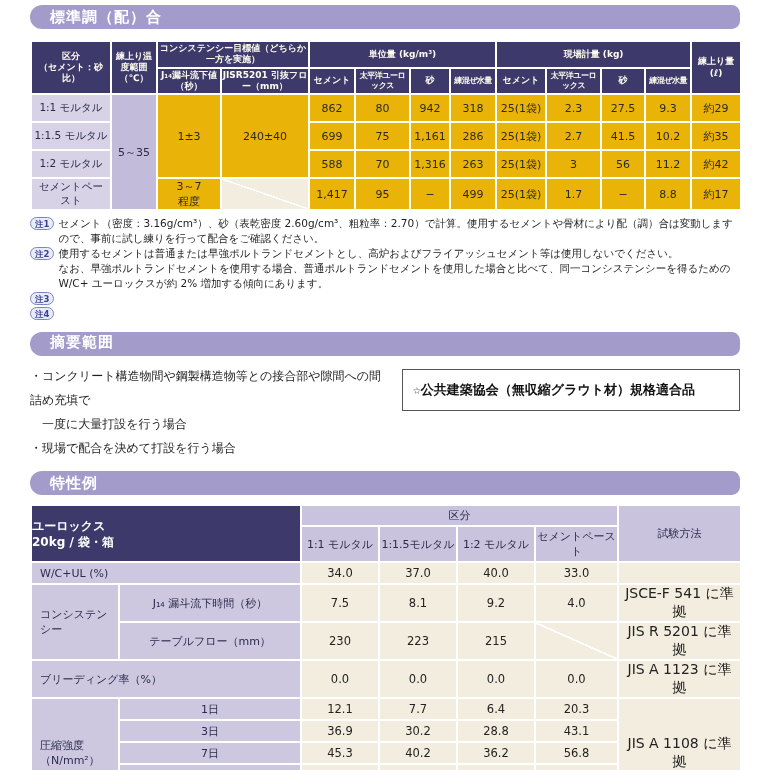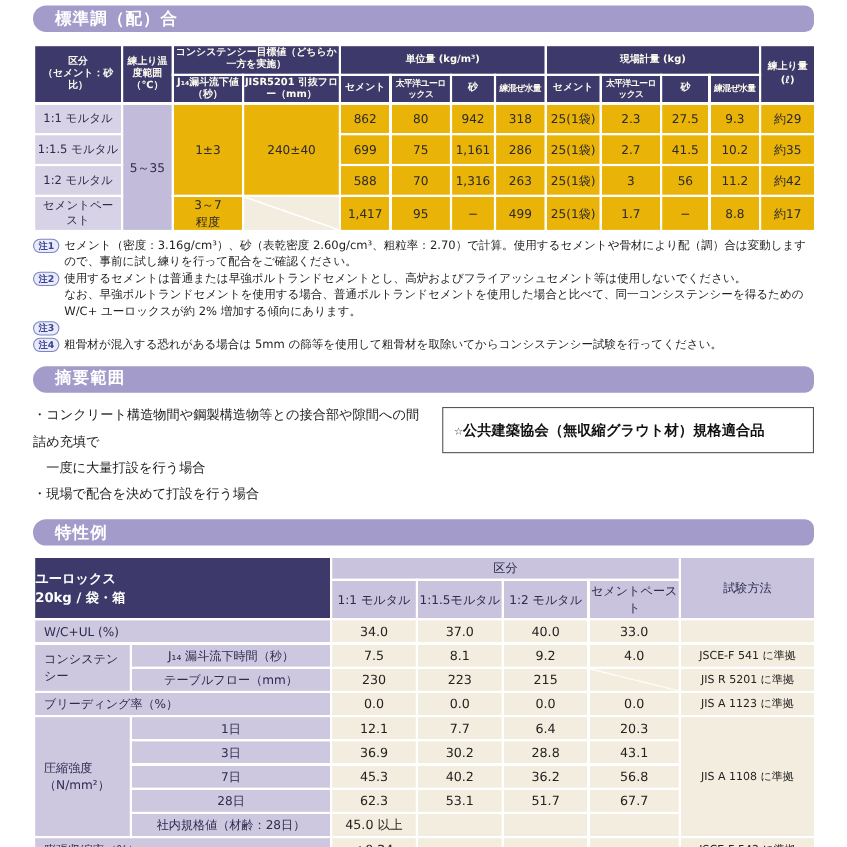--- a/index.html
+++ b/index.html
@@ -65,21 +65,21 @@
     background:#3d3a6b; color:#ffffff; font-weight:bold;
     font-size:12px; line-height:1.35; text-align:left;
   }
   .t2 th.lav {
     background:#c9c3de; color:#2c2c4e; font-weight:normal;
     font-size:11px; text-align:center; padding:2px 0;
   }
   .t2 td { background:#f2edde; font-size:11.5px; text-align:center; color:#222; height:22px; padding:0 2px; }
   .t2 td.rl { background:#cdc7e0; color:#2c2c4e; font-size:11px; text-align:left; padding-left:8px; }
   .t2 td.rlc { background:#cdc7e0; color:#2c2c4e; font-size:11px; }
-  .t2 td.method { font-size:10px; }
+  .t2 td.method { font-size:14px; }
 </style>
 </head>
 <body>
 
 <div class="page">
 
   <div class="pill">標準調（配）合</div>
 
   <table class="t1">
     <colgroup>
@@ -186,21 +186,20 @@
     <div class="note">
       <span class="badge">注2</span>
       <div class="note-text pre">使用するセメントは普通または早強ポルトランドセメントとし、高炉およびフライアッシュセメント等は使用しないでください。
 なお、早強ポルトランドセメントを使用する場合、普通ポルトランドセメントを使用した場合と比べて、同一コンシステンシーを得るための W/C+ ユーロックスが約 2% 増加する傾向にあります。</div>
     </div>
     <div class="note">
       <span class="badge">注3</span>
     </div>
     <div class="note">
       <span class="badge">注4</span>
-      <div class="note-text pre">粗骨材が混入する恐れがある場合は 5mm の篩等を使用して粗骨材を取除いてからコンシステンシー試験を行ってください。</div>
     </div>
   </div>
 
   <div class="sec2">
     <div class="pill">摘要範囲</div>
     <div class="applicable-row">
       <div class="bullets">
         <div class="pre">・コンクリート構造物間や鋼製構造物等との接合部や隙間への間詰め充填で
 　一度に大量打設を行う場合</div>
         <div class="pre">・現場で配合を決めて打設を行う場合</div>

